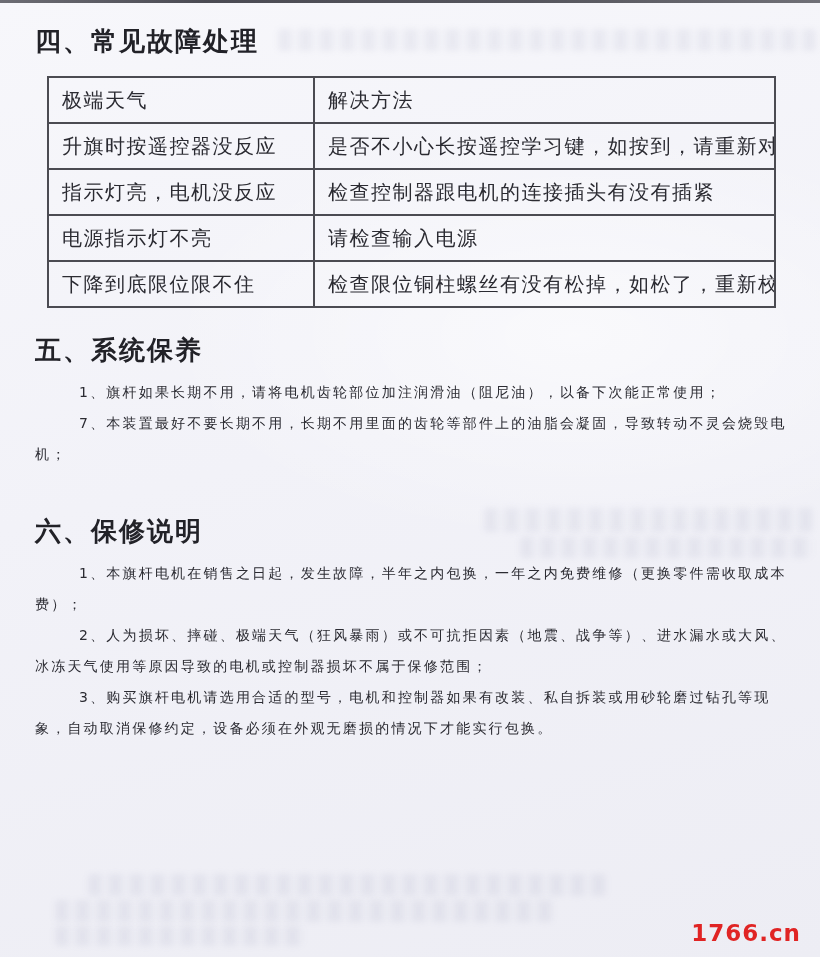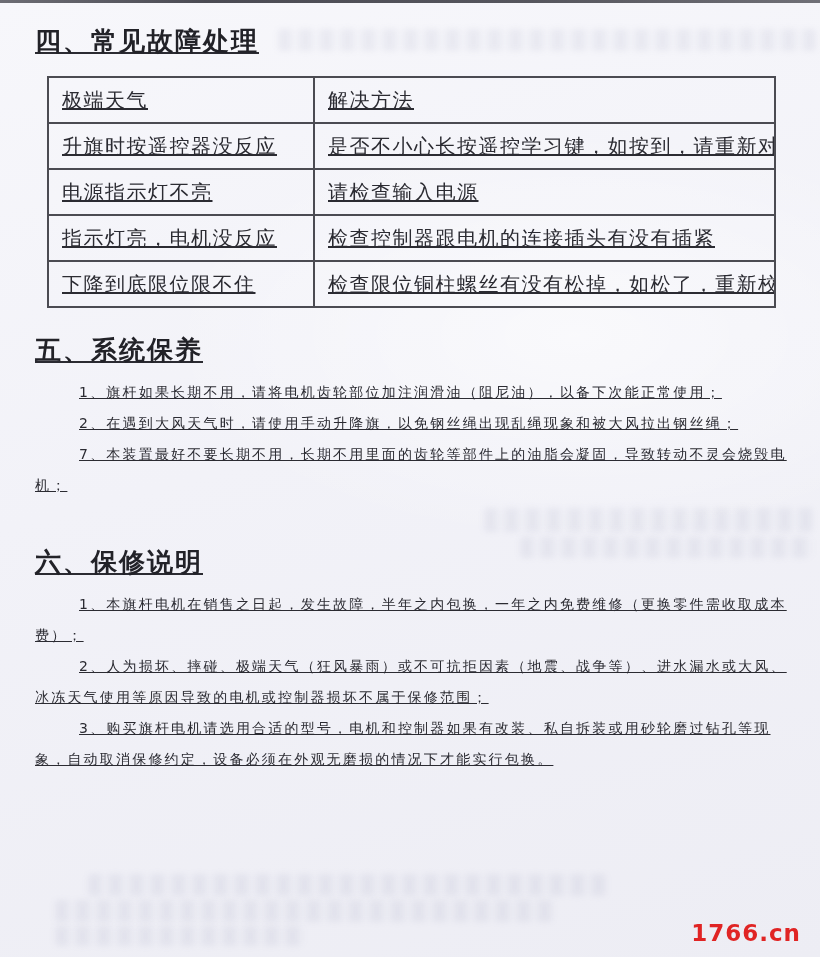--- a/index.html
+++ b/index.html
@@ -22,21 +22,21 @@
   .ghost {
     position:absolute;
     background:repeating-linear-gradient(90deg,
       rgba(108,112,152,.16) 0 13px,
       rgba(108,112,152,.03) 13px 21px);
     filter:blur(3px);
     border-radius:3px;
     opacity:.55;
     pointer-events:none;
   }
-  .content { position:absolute; top:0; left:0; width:820px; padding:24px 22px 0 35px; box-sizing:border-box;text-decoration:underline; }
+  .content { position:absolute; top:0; left:0; width:820px; padding:24px 22px 0 35px; box-sizing:border-box; }
   .section-heading {
     margin:0; padding:0;
     font-size:26px; font-weight:bold;
     letter-spacing:2px; color:#222228;
   }
   .fault-table {
     border-collapse:collapse;
     margin:17px 0 0 12px;
     width:729px;
     table-layout:fixed;
@@ -96,38 +96,37 @@
       <tbody>
           <tr>
         <td class="col-fault">极端天气</td>
         <td>解决方法</td>
       </tr>
       <tr>
         <td class="col-fault">升旗时按遥控器没反应</td>
         <td>是否不小心长按遥控学习键，如按到，请重新对码学习一次</td>
       </tr>
       <tr>
+        <td class="col-fault">指示灯亮，电机没反应</td>
+        <td>检查控制器跟电机的连接插头有没有插紧</td>
+      </tr>
+      <tr>
         <td class="col-fault">电源指示灯不亮</td>
         <td>请检查输入电源</td>
-      </tr>
-      <tr>
-        <td class="col-fault">指示灯亮，电机没反应</td>
-        <td>检查控制器跟电机的连接插头有没有插紧</td>
       </tr>
       <tr>
         <td class="col-fault">下降到底限位限不住</td>
         <td>检查限位铜柱螺丝有没有松掉，如松了，重新校准位置拧紧</td>
       </tr>
     </tbody>
       </table>
 
     <h2 class="section-heading h-sec5">五、系统保养</h2>
 
     <p class="body-text p-first">1、旗杆如果长期不用，请将电机齿轮部位加注润滑油（阻尼油），以备下次能正常使用；</p>
-    <p class="body-text">2、在遇到大风天气时，请使用手动升降旗，以免钢丝绳出现乱绳现象和被大风拉出钢丝绳；</p>
     <p class="body-text">7、本装置最好不要长期不用，长期不用里面的齿轮等部件上的油脂会凝固，导致转动不灵会烧毁电机；</p>
 
     <h2 class="section-heading h-sec6">六、保修说明</h2>
 
     <p class="body-text p-first">1、本旗杆电机在销售之日起，发生故障，半年之内包换，一年之内免费维修（更换零件需收取成本费）；</p>
     <p class="body-text">2、人为损坏、摔碰、极端天气（狂风暴雨）或不可抗拒因素（地震、战争等）、进水漏水或大风、冰冻天气使用等原因导致的电机或控制器损坏不属于保修范围；</p>
     <p class="body-text">3、购买旗杆电机请选用合适的型号，电机和控制器如果有改装、私自拆装或用砂轮磨过钻孔等现象，自动取消保修约定，设备必须在外观无磨损的情况下才能实行包换。</p>
 
   </div>
 

